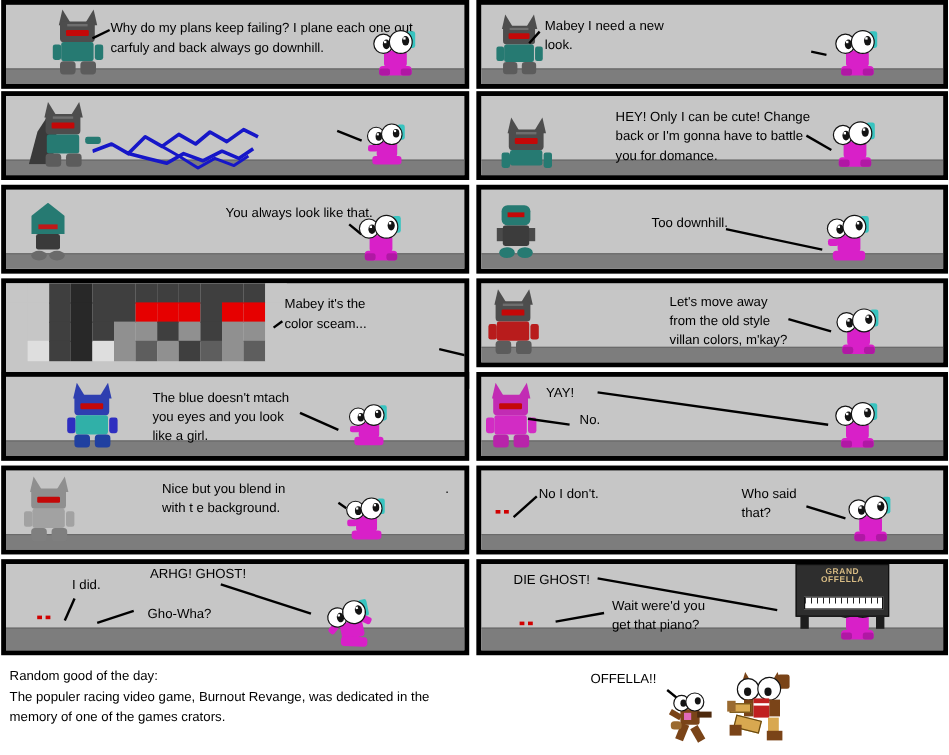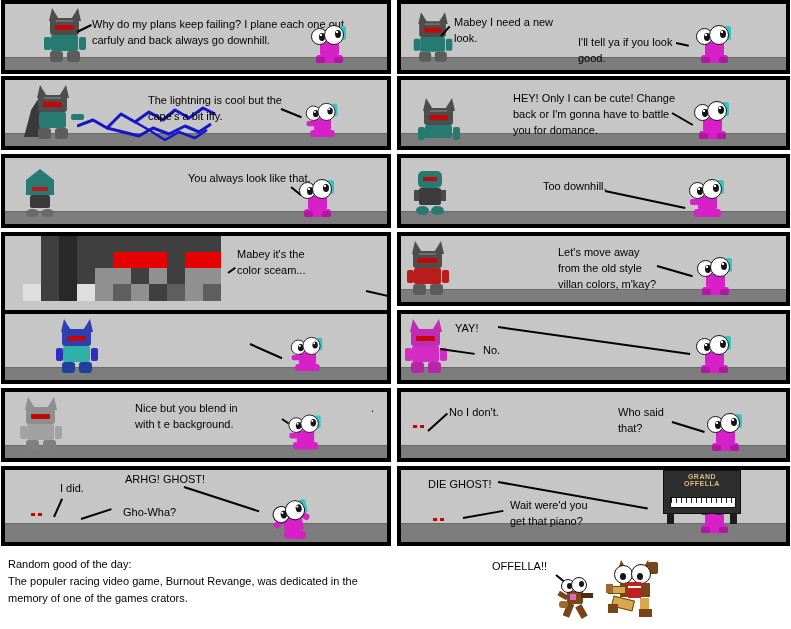--- a/index.html
+++ b/index.html
@@ -178,22 +178,20 @@
       <div class="part b-eyes"></div>
       <div class="part b-arm l"></div>
       <div class="part b-arm r"></div>
       <div class="part b-body"></div>
       <div class="part b-leg l"></div>
       <div class="part b-leg r"></div>
     </div>
     <div class="pline" style="left:40px;top:31px;width:13px;transform:rotate(-48deg);"></div>
     <div class="speech" style="left:53px;top:10px;width:130px;">Mabey I need a new
 look.</div>
-    <div class="speech" style="left:177px;top:30px;width:110px;">I'll tell ya if you look
-good.</div>
     <div class="pline" style="left:275px;top:38px;width:13px;transform:rotate(12deg);"></div>
     <div class="sprite robot" style="left:294px;bottom:6px;">
       <div class="part r-crest"></div>
       <div class="part r-body"></div>
       <div class="part r-legs"></div>
       <div class="part r-foot l"></div>
       <div class="part r-foot r"></div>
       <div class="part r-eye l">
           <div class="part r-pupil"></div>
         </div>
@@ -215,22 +213,20 @@
       <div class="part b-body"></div>
       <div class="part b-arm ext" style="background:var(--body);"></div>
       <div class="part b-leg l"></div>
       <div class="part b-leg r"></div>
     </div>
     <svg class="bolt" style="left:72px;top:22px;" width="140" height="46" viewBox="0 0 140 46">
       <polyline points="0,24 16,18 30,26 44,12 58,20 72,10 86,18 98,8 112,16 126,6 138,12" fill="none" stroke="#1616c8" stroke-width="3" stroke-linejoin="round"></polyline>
       <polyline points="30,26 46,30 62,34 76,26 92,32 108,24 122,30 134,22" fill="none" stroke="#1616c8" stroke-width="3" stroke-linejoin="round"></polyline>
       <polyline points="58,20 72,28 88,38 102,30 118,36 130,28" fill="none" stroke="#1616c8" stroke-width="2.5" stroke-linejoin="round"></polyline>
     </svg>
-    <div class="speech" style="left:143px;top:12px;width:180px;">The lightning is cool but the
-cape's a bit iffy.</div>
     <div class="pline" style="left:276px;top:28px;width:22px;transform:rotate(22deg);"></div>
     <div class="sprite robot" style="left:298px;bottom:6px;transform:scale(.9);">
       <div class="part r-crest"></div>
       <div class="part r-body"></div>
       <div class="part r-arm"></div>
       <div class="part r-legs"></div>
       <div class="part r-eye l">
           <div class="part r-pupil"></div>
         </div>
       <div class="part r-eye r">
@@ -423,20 +419,23 @@
       <div class="part b-ear l"></div>
       <div class="part b-ear r"></div>
       <div class="part b-head"></div>
       <div class="part b-eyes"></div>
       <div class="part b-arm l"></div>
       <div class="part b-arm r"></div>
       <div class="part b-body" style="background:#30b0a8;"></div>
       <div class="part b-leg l"></div>
       <div class="part b-leg r"></div>
     </div>
+    <div class="speech" style="left:122px;top:10px;width:160px;">The blue doesn't mtach
+you eyes and you look
+like a girl.</div>
     <div class="pline" style="left:245px;top:29px;width:35px;transform:rotate(24deg);"></div>
     <div class="sprite robot" style="left:283px;bottom:6px;transform:scale(.9);">
       <div class="part r-crest"></div>
       <div class="part r-body"></div>
       <div class="part r-arm"></div>
       <div class="part r-legs"></div>
       <div class="part r-eye l">
           <div class="part r-pupil"></div>
         </div>
       <div class="part r-eye r">

